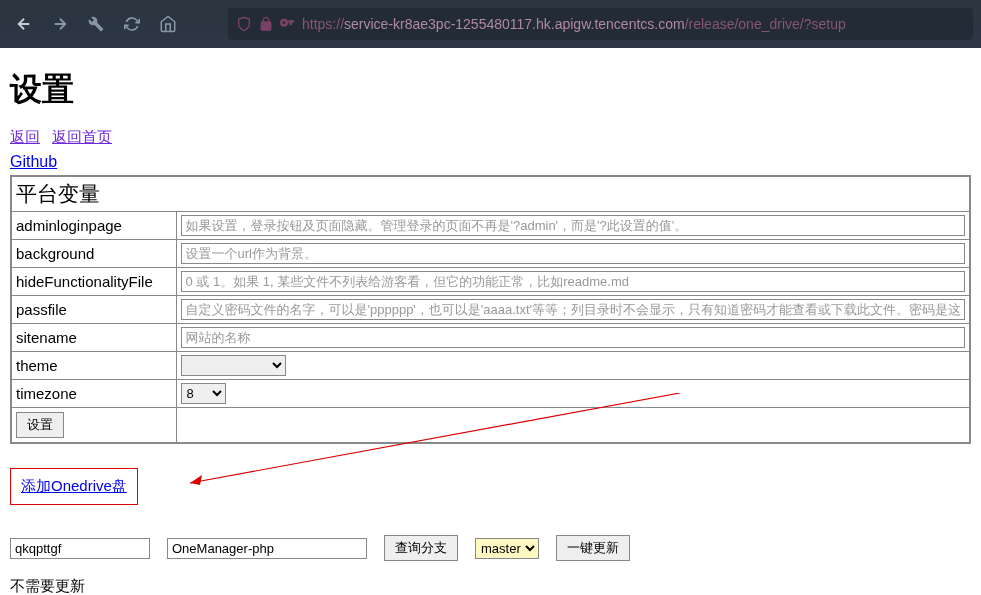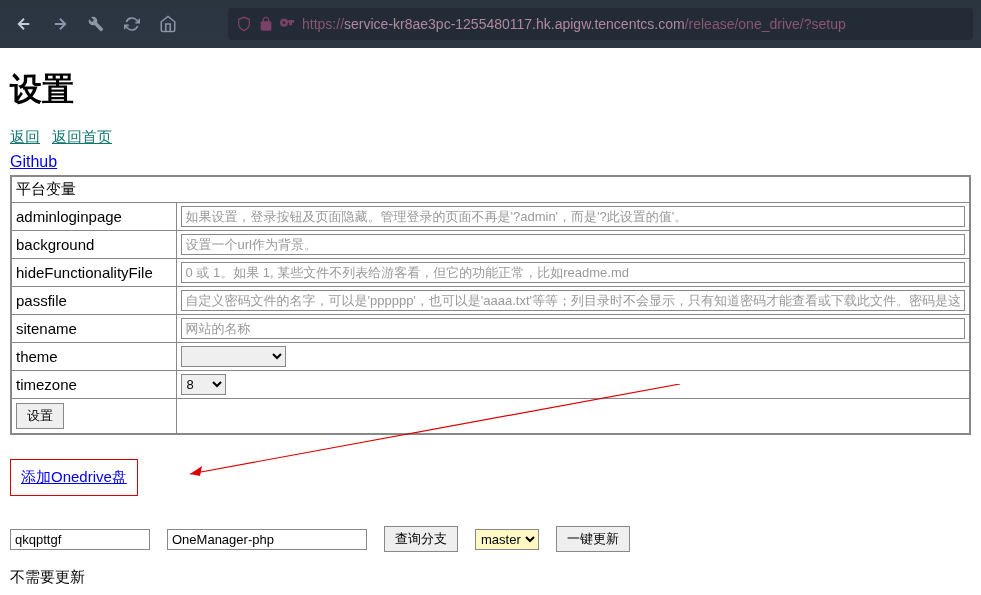--- a/index.html
+++ b/index.html
@@ -39,38 +39,38 @@
       overflow: hidden;
     }
     .url-icon { color: #7a4066; width: 16px; height: 16px; flex-shrink: 0; }
     .url-text { color: #8a5572; white-space: nowrap; }
     .url-text .host { color: #b088a0; }
     
     
     .page { padding: 0 10px; }
     h1 { font-size: 32px; font-weight: bold; margin: 20px 0 16px; }
     .links { margin-bottom: 6px; }
-    .links a { color: #0f766e; text-decoration: underline; font-size: 15px; }
+    .links a { color: #6d28d9; text-decoration: underline; font-size: 15px; }
     .sep { margin: 0 6px; }
     .github-link { display: inline-block; margin-bottom: 4px; }
     
     
     .settings-table {
       width: 100%;
       border-collapse: collapse;
       border: 2px solid #888;
     }
     .settings-table td {
       border: 1px solid #888;
       padding: 3px 4px;
       font-size: 15px;
       vertical-align: middle;
     }
     .settings-table .label-cell { width: 165px; white-space: nowrap; }
-    .settings-table .header-row td { font-size: 15px; }
+    .settings-table .header-row td { font-size: 21px; }
     .settings-table input[type="text"] {
       width: 100%;
       border: 1px solid #888;
       padding: 2px 4px;
       font-size: 13px;
       background: #fff;
     }
     .settings-table input[type="text"]::placeholder { color: #999; }
     .settings-table select {
       border: 1px solid #888;

